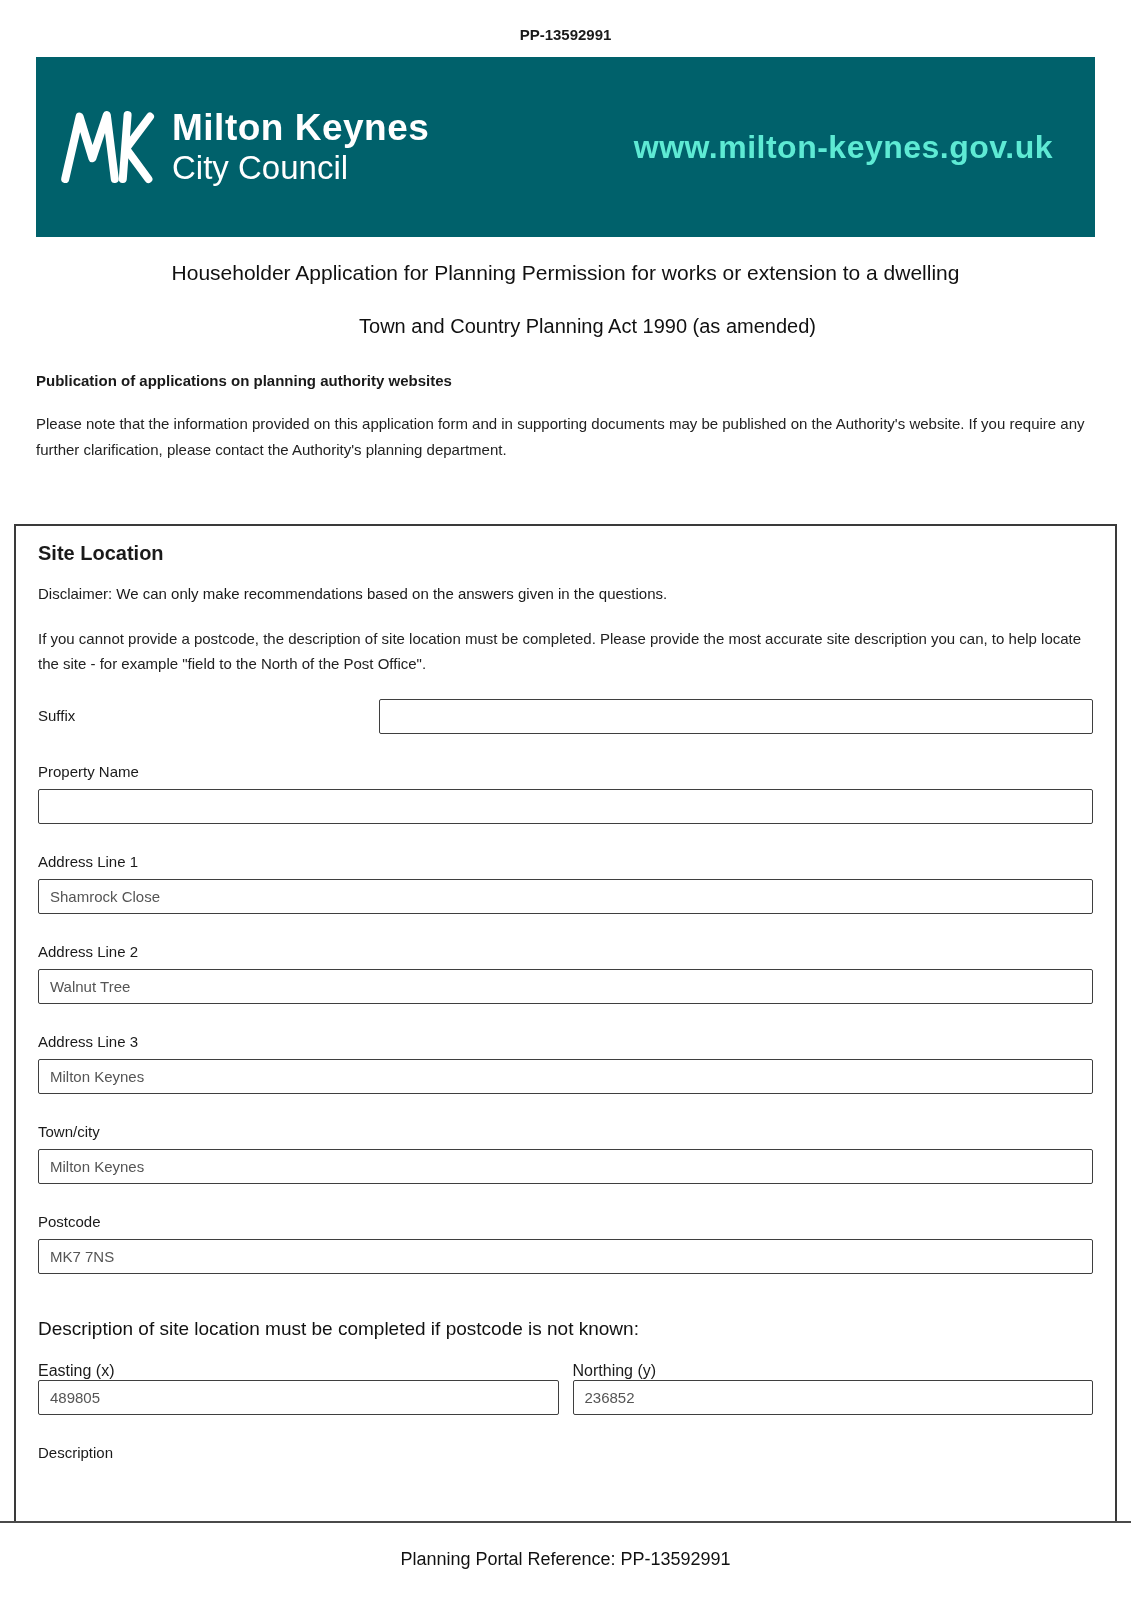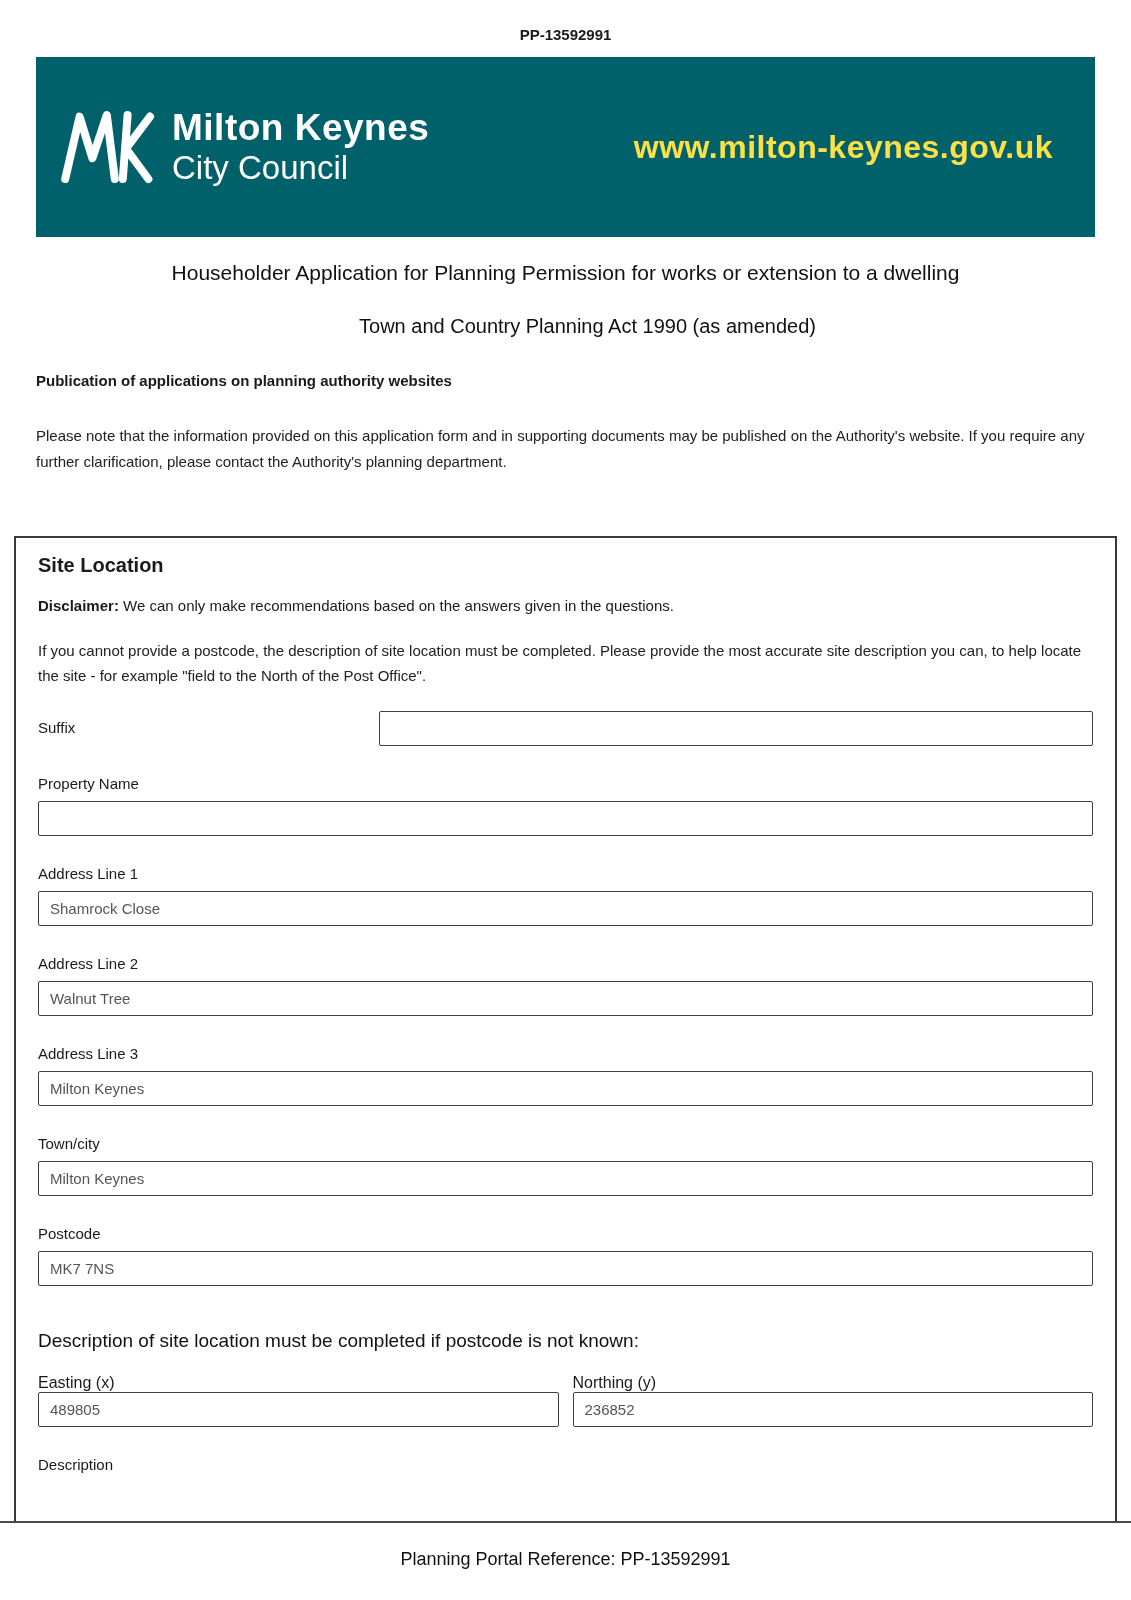--- a/index.html
+++ b/index.html
@@ -31,21 +31,21 @@
     justify-content: space-between;
     padding: 0 42px 0 18px;
     flex: 0 0 auto;
   }
   .logo-wrap { display: flex; align-items: center; gap: 14px; }
   .logo-glyph { width: 104px; height: 92px; flex: 0 0 auto; }
   .logo-text { color: #ffffff; line-height: 1.1; }
   .logo-line1 { font-size: 37px; font-weight: bold; letter-spacing: 0.5px; }
   .logo-line2 { font-size: 33px; font-weight: 400; margin-top: 2px; }
   .banner-site {
-    color: #fde047;
+    color: #5eead4;
     font-size: 32px;
     font-weight: bold;
     letter-spacing: 0.5px;
   }
   .doc-title {
     text-align: center;
     font-size: 21px;
     margin-top: 24px;
     font-weight: 400;
     color: #111;
@@ -57,40 +57,40 @@
     font-weight: 400;
     color: #111;
     padding-left: 44px;
   }
   .pub-heading {
     margin: 34px 36px 0;
     font-weight: bold;
     font-size: 15px;
   }
   .pub-text {
-    margin: 34px 36px 0;
+    margin: 22px 36px 0;
     font-size: 15px;
     line-height: 1.7;
     color: #222;
   }
   .section-box {
     margin: 62px 14px 0;
     border: 2px solid #3a3a3a;
     border-bottom: none;
     padding: 16px 22px 0;
     flex: 1 1 auto;
     overflow: hidden;
   }
   .section-heading {
     font-size: 20px;
     font-weight: bold;
     margin: 0 0 18px;
   }
   .disclaimer { font-size: 15px; margin: 0; line-height: 1.5; }
-  .disclaimer b { font-weight: bold; }
+  .disclaimer b { font-weight: normal; }
   .instructions {
     font-size: 15px;
     line-height: 1.7;
     margin: 20px 0 0;
     color: #222;
   }
   .field-input, .field-textarea {
     width: 100%;
     height: 35px;
     border: 1px solid #3f3f3f;

